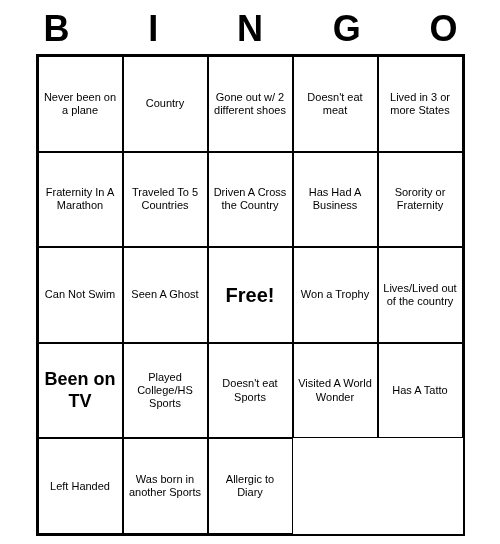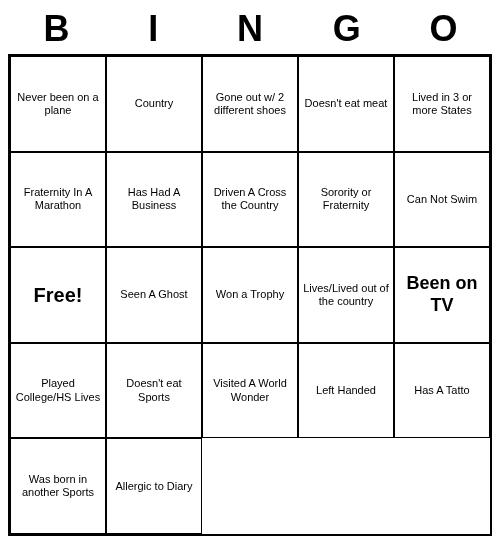--- a/index.html
+++ b/index.html
@@ -23,21 +23,21 @@
     .bingo-letter {
       font-size: 36px;
       font-weight: bold;
       width: 88px;
       text-align: center;
     }
     .bingo-grid {
       display: grid;
       grid-template-columns: repeat(5, 1fr);
       grid-template-rows: repeat(5, 1fr);
-      width: 484px;
+      width: 429px;
       height: 488px;
       border: 2px solid #000;
     }
     .bingo-cell {
       border: 1px solid #000;
       display: flex;
       align-items: center;
       justify-content: center;
       text-align: center;
       font-size: 11px;
@@ -64,29 +64,30 @@
   <span class="bingo-letter">O</span>
 </div>
 
 <div class="bingo-grid">
 <div class="bingo-cell">Never been on a plane</div>
     <div class="bingo-cell">Country</div>
     <div class="bingo-cell">Gone out w/ 2 different shoes</div>
     <div class="bingo-cell">Doesn't eat meat</div>
     <div class="bingo-cell">Lived in 3 or more States</div>
     <div class="bingo-cell">Fraternity In A Marathon</div>
+    <div class="bingo-cell">Traveled To 5 Countries</div>
+    <div class="bingo-cell">Driven A Cross the Country</div>
     <div class="bingo-cell">Has Had A Business</div>
-    <div class="bingo-cell">Driven A Cross the Country</div>
     <div class="bingo-cell">Sorority or Fraternity</div>
     <div class="bingo-cell">Can Not Swim</div>
+    <div class="bingo-cell">Seen A Ghost</div>
     <div class="bingo-cell free">Free!</div>
-    <div class="bingo-cell">Seen A Ghost</div>
     <div class="bingo-cell">Won a Trophy</div>
     <div class="bingo-cell">Lives/Lived out of the country</div>
     <div class="bingo-cell been-on-tv">Been on TV</div>
-    <div class="bingo-cell">Played College/HS Lives</div>
+    <div class="bingo-cell">Played College/HS Sports</div>
     <div class="bingo-cell">Doesn't eat Sports</div>
     <div class="bingo-cell">Visited A World Wonder</div>
+    <div class="bingo-cell">Has A Tatto</div>
     <div class="bingo-cell">Left Handed</div>
-    <div class="bingo-cell">Has A Tatto</div>
     <div class="bingo-cell">Was born in another Sports</div>
     <div class="bingo-cell">Allergic to Diary</div>
   </div>
 
 </body></html>

